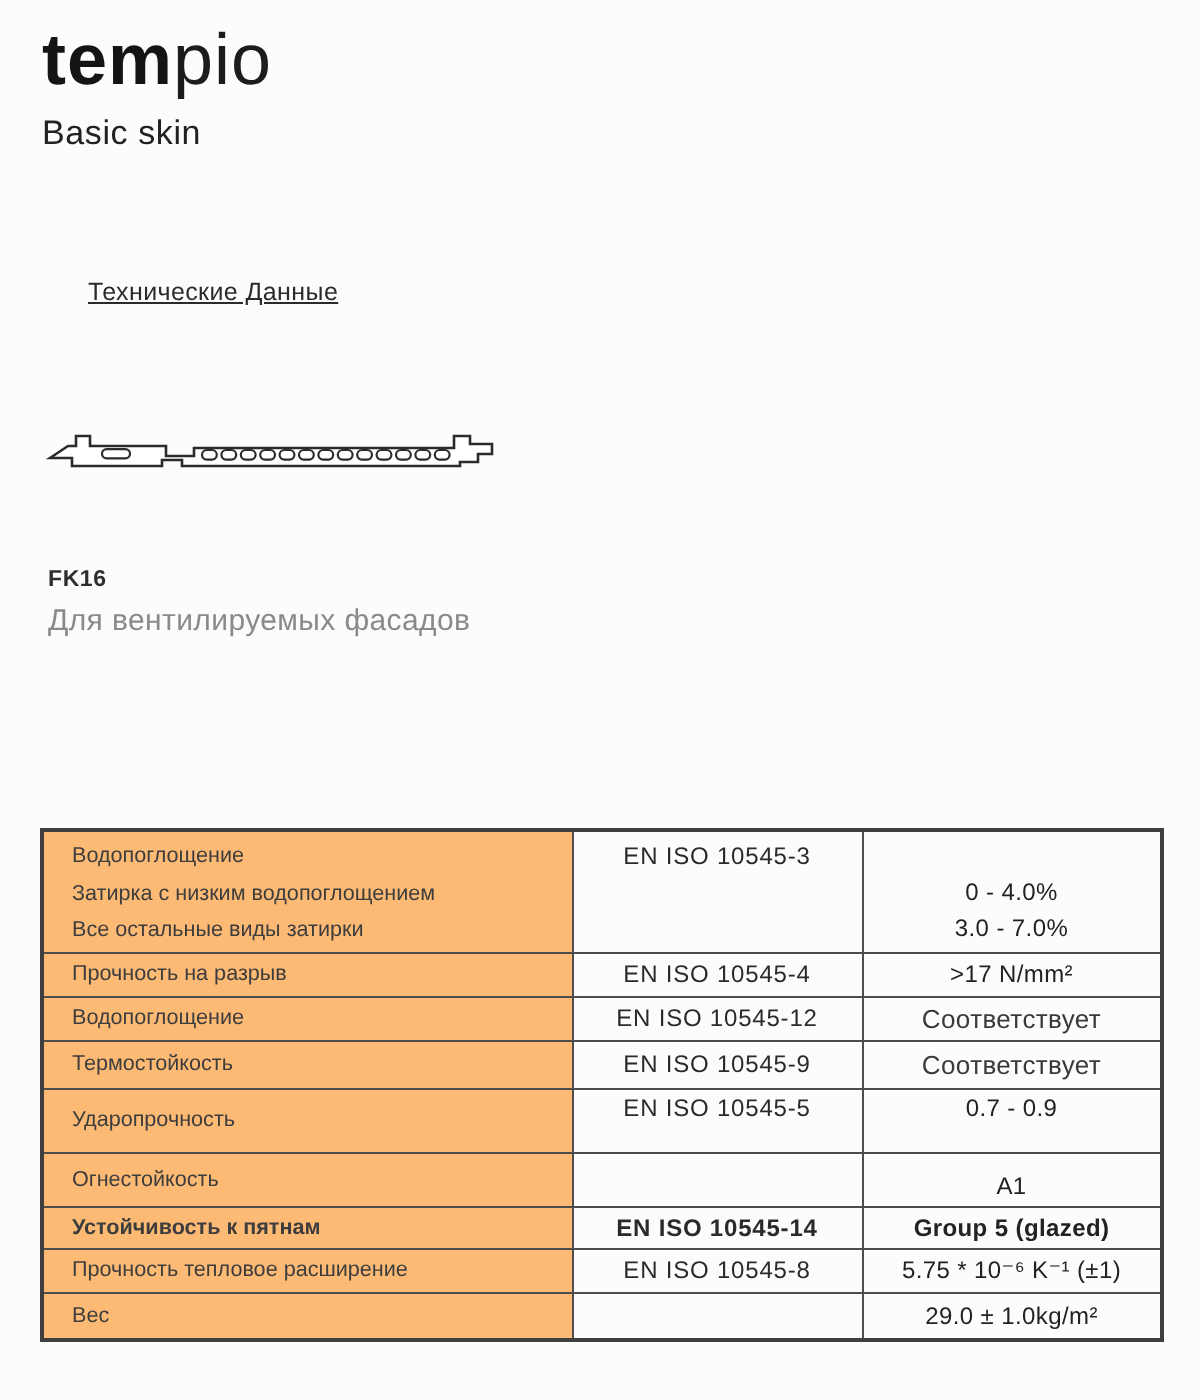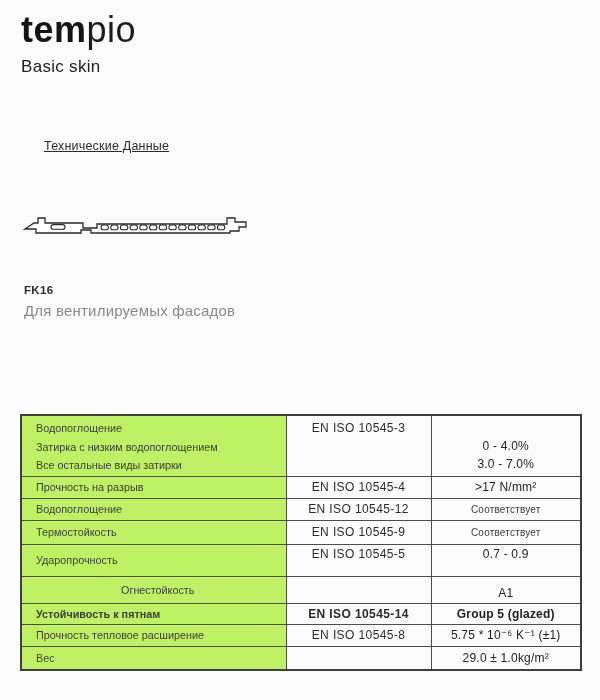--- a/index.html
+++ b/index.html
@@ -41,44 +41,44 @@
     border-collapse:collapse;
     table-layout:fixed;
   }
   .spec-table td{
     border:1px solid #4d4d4d;
     vertical-align:middle;
     overflow:hidden;
   }
   .spec-table{border:2px solid #3f3f3f;}
   td.prop{
-    background:#bef264;
+    background:#fdba74;
     padding-left:14px;padding-right:6px;
     font-size:10.8px;color:#3d3d3d;
   }
   td.std{
     text-align:center;
     font-size:12px;color:#2a2a2a;
     letter-spacing:.4px;
   }
   td.val{
     text-align:center;
     font-size:12px;color:#222;
     letter-spacing:.2px;
   }
-  td .small{font-size:10px;color:#3a3a3a;letter-spacing:.2px;}
+  td .small{font-size:13px;color:#3a3a3a;letter-spacing:.2px;}
 
   
   tr.h0 td{height:55px;vertical-align:top;}
   tr.h1 td{height:19px;}
   tr.h2 td{height:19px;}
   tr.h3 td{height:21px;}
   tr.h4 td{height:28px;}
   tr.h4 td.std, tr.h4 td.val{vertical-align:top;padding-top:2px;}
-  tr.h5 td{height:22px;text-align:center;}
+  tr.h5 td{height:22px;}
   tr.h5 td.val{vertical-align:bottom;padding-bottom:3px;}
   tr.h6 td{height:18px;font-weight:bold;}
   tr.h7 td{height:19px;}
   tr.h8 td{height:19px;}
   tr.h9 td{height:20px;}
 
   .line{display:block;height:18px;line-height:18px;}
   tr.h0 td.prop .line{line-height:18.5px;height:18.5px;}
   tr.h0 td{padding-top:3px;}
 </style>

